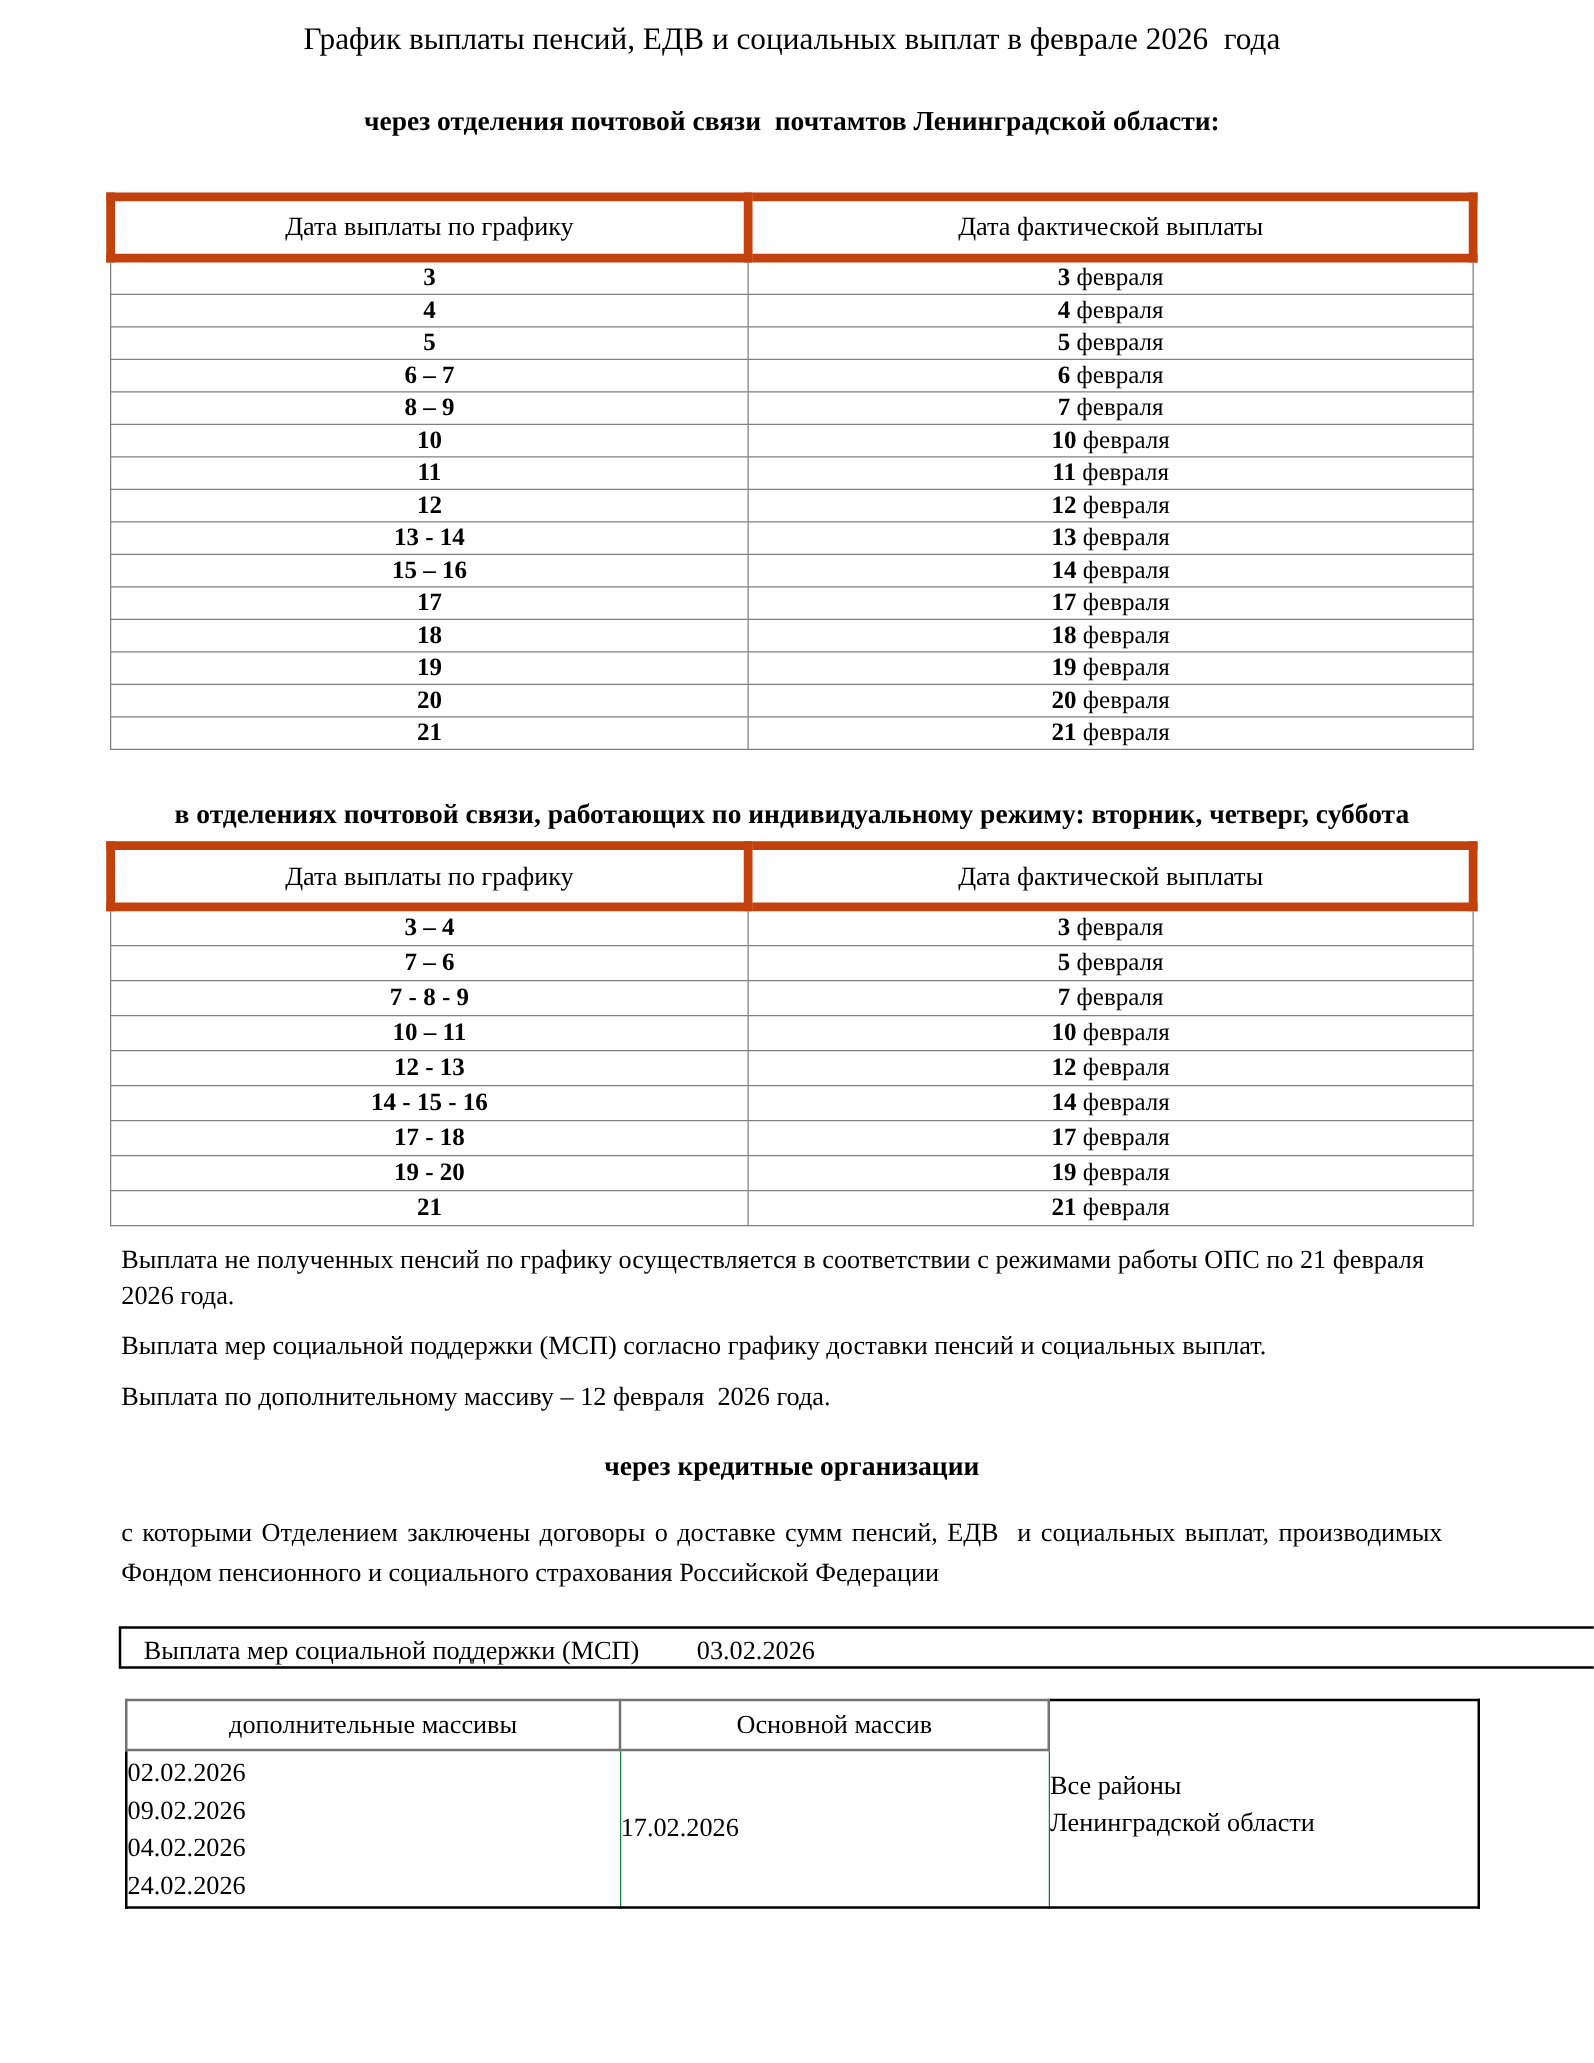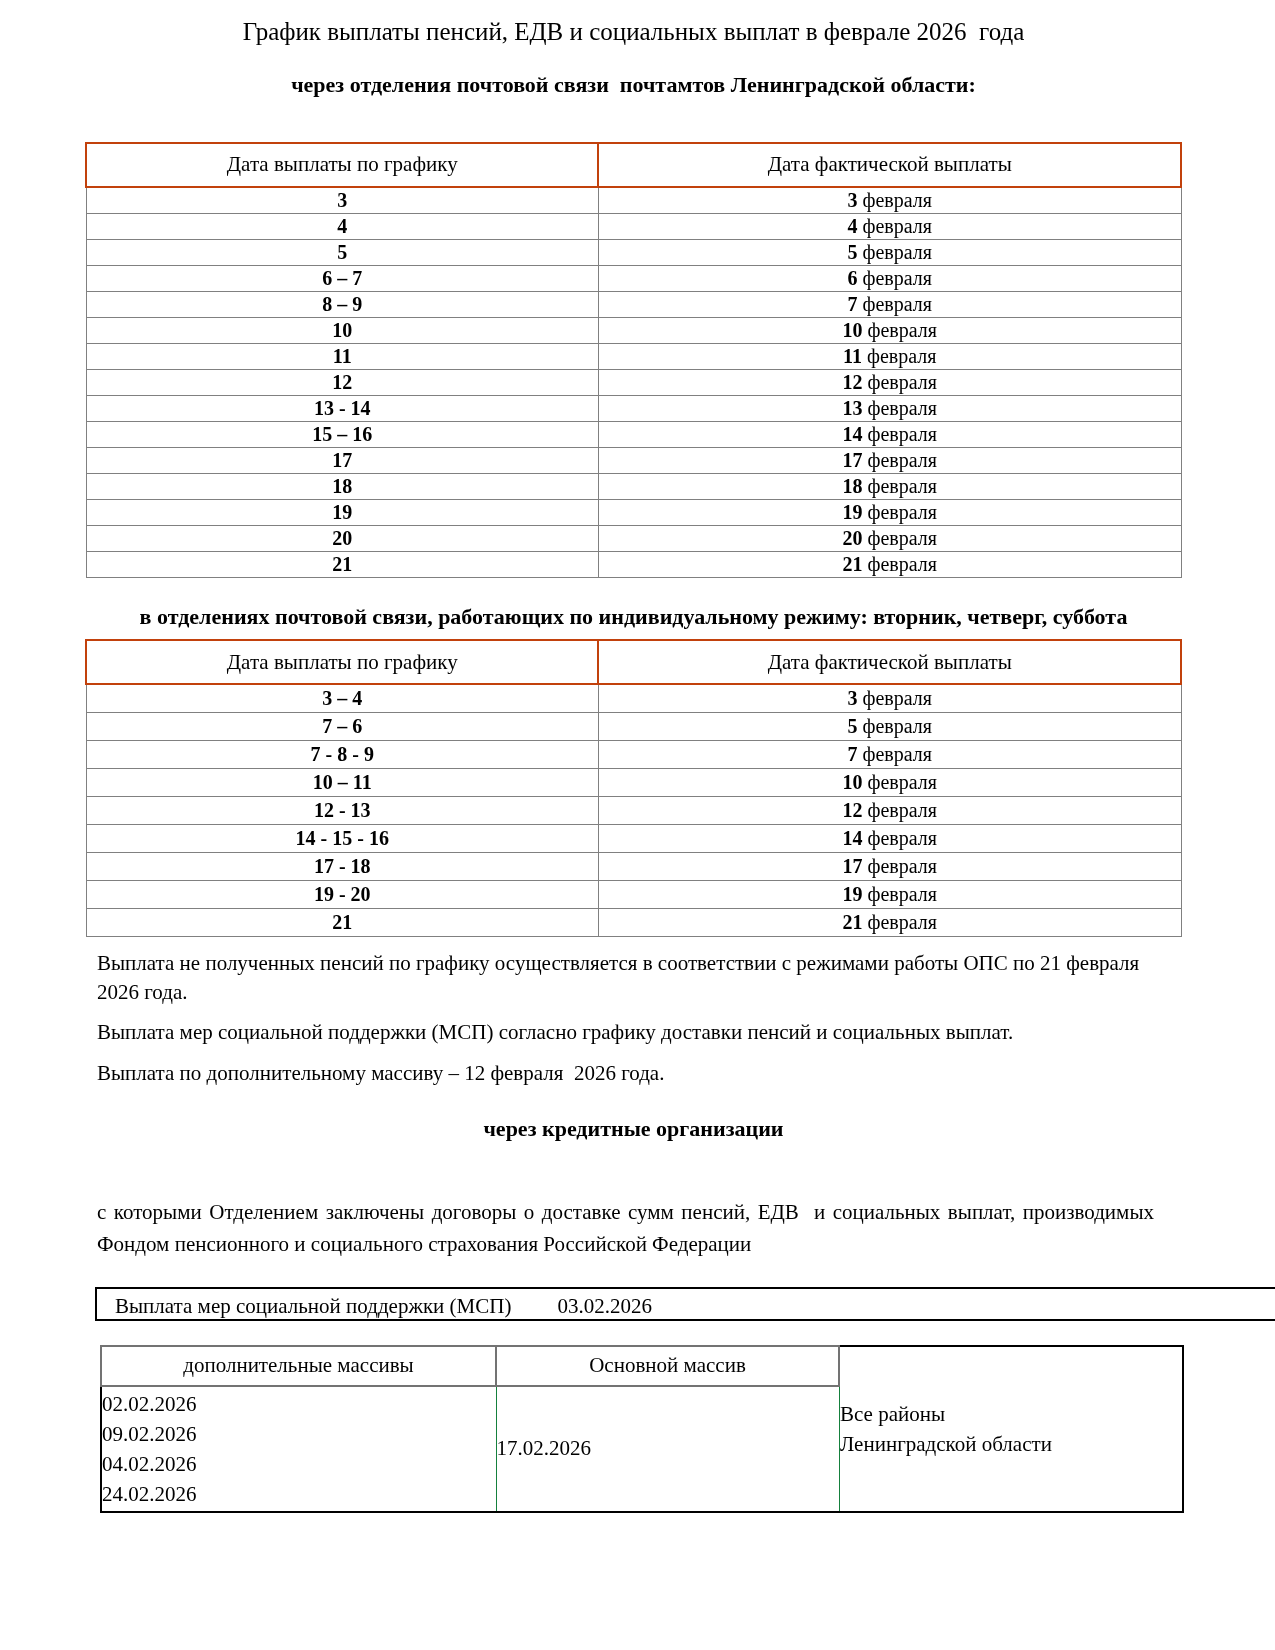--- a/index.html
+++ b/index.html
@@ -14,36 +14,36 @@
     width: 1097px;
     margin-left: 85px;
     padding-top: 18px;
   }
   .doc-title {
     font-size: 25px;
     text-align: center;
     white-space: pre-wrap;
   }
   .section-heading {
-    margin-top: 24px;
+    margin-top: 36px;
     font-size: 22px;
     font-weight: bold;
     text-align: center;
     line-height: 1.35;
     white-space: pre-wrap;
   }
   table.schedule {
     border-collapse: collapse;
     width: 100%;
     table-layout: fixed;
   }
   table.schedule.t1 { margin-top: 42px; }
   table.schedule.t2 { margin-top: 8px; }
   table.schedule th {
-    border: 2px solid #c2410c;
+    border: 7px solid #c2410c;
     font-weight: normal;
     font-size: 21px;
     height: 40px;
     text-align: center;
     vertical-align: middle;
   }
   table.schedule col.c1 { width: 46.8%; }
   table.schedule td {
     border: 1px solid #808080;
     text-align: center;
@@ -61,21 +61,21 @@
     line-height: 1.36;
   }
   .notes p { margin: 12px; white-space: pre-wrap; }
   .credit-heading {
     margin-top: 28px;
     font-size: 22px;
     font-weight: bold;
     text-align: center;
   }
   .credit-desc {
-    margin-top: 54px;
+    margin-top: 24px;
     padding-left: 12px;
     padding-right: 28px;
     font-size: 21px;
     line-height: 1.55;
     text-align: justify;
     white-space: pre-wrap;
   }
   .msp-box {
     box-sizing: border-box;
     margin-top: 26px;

